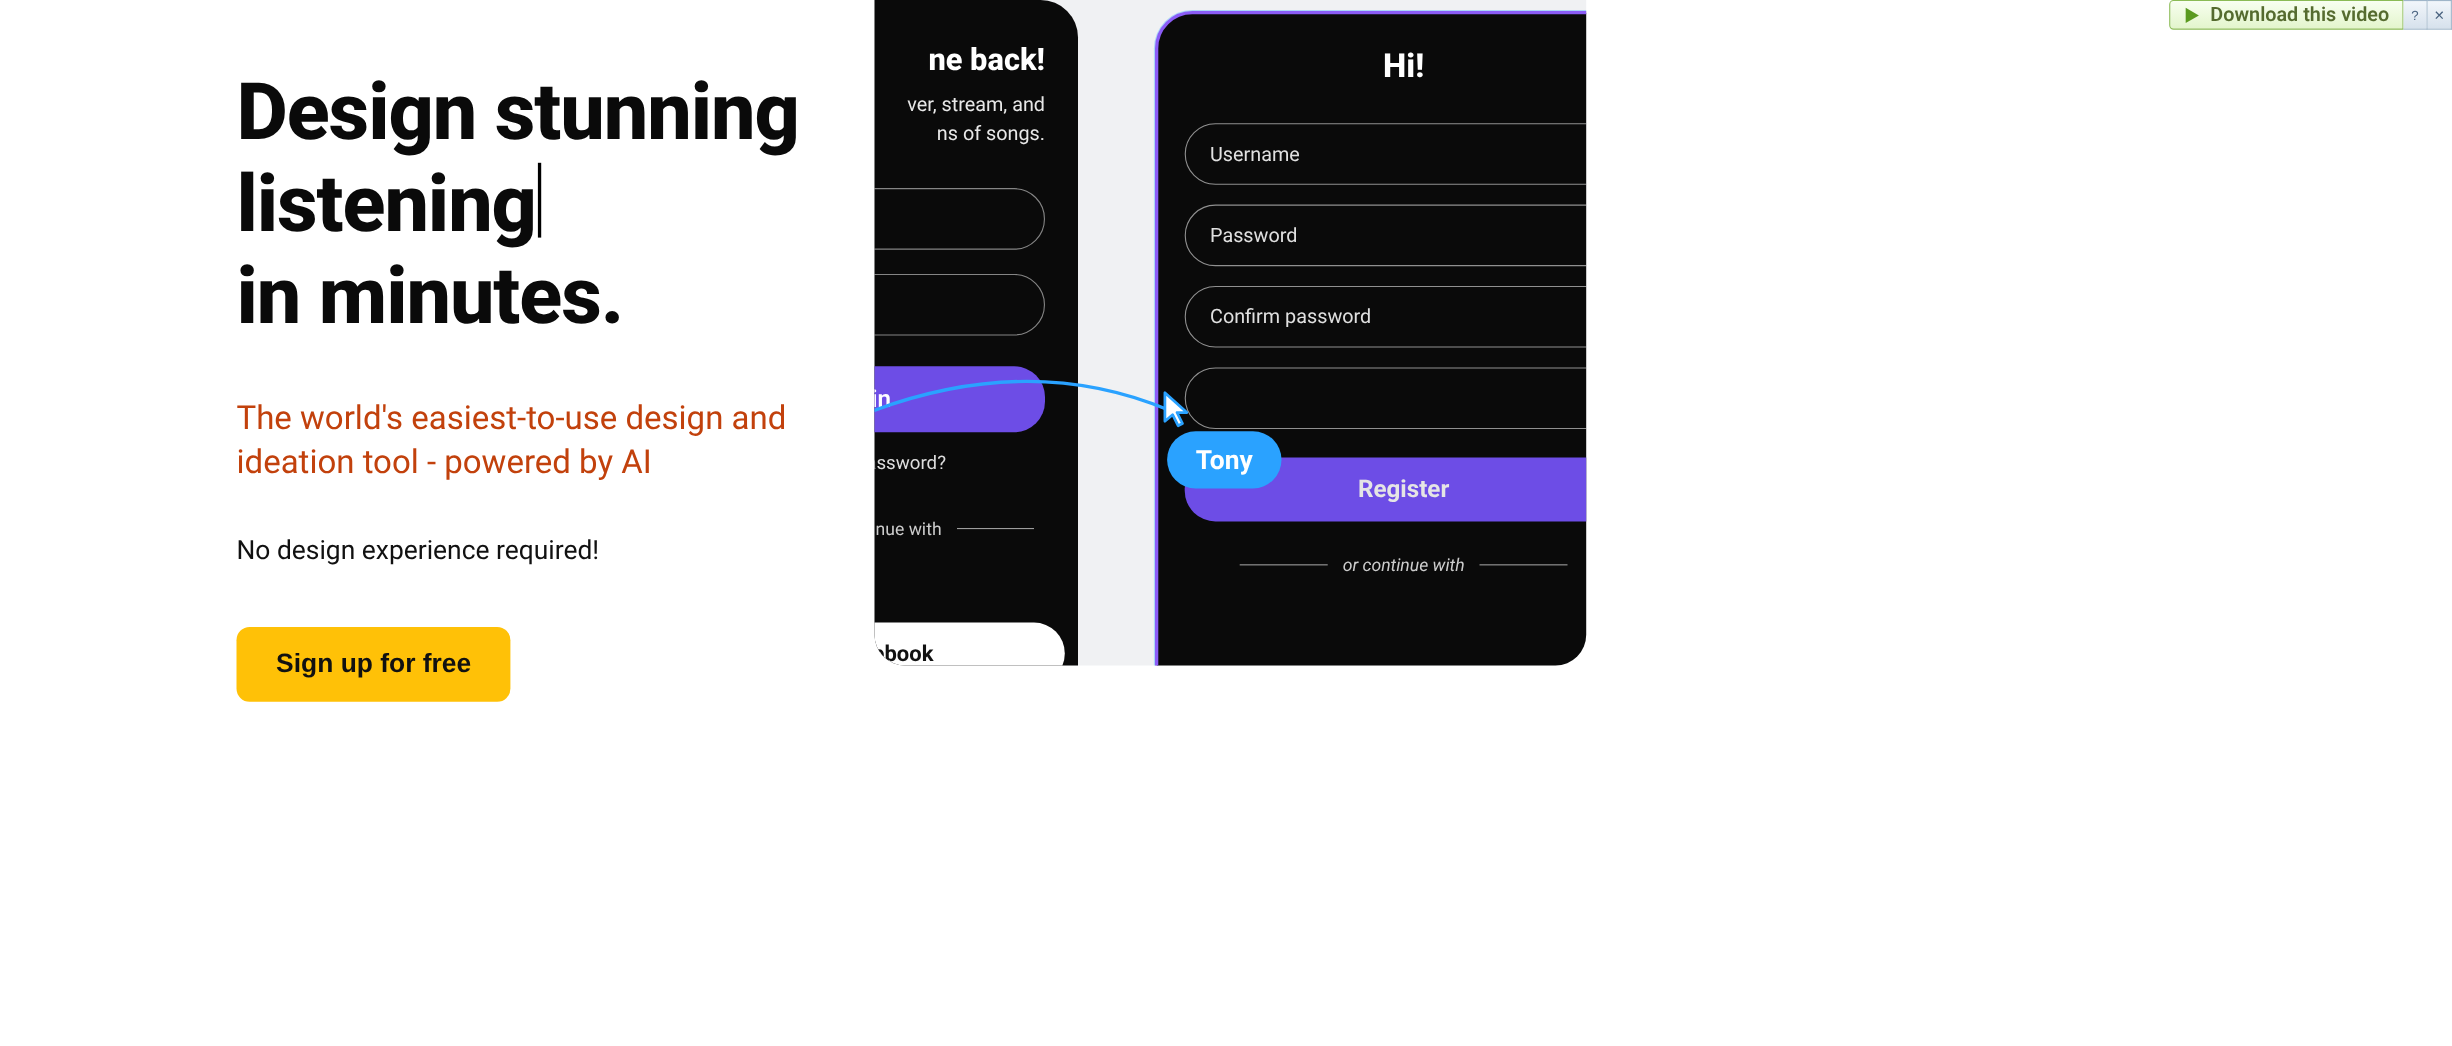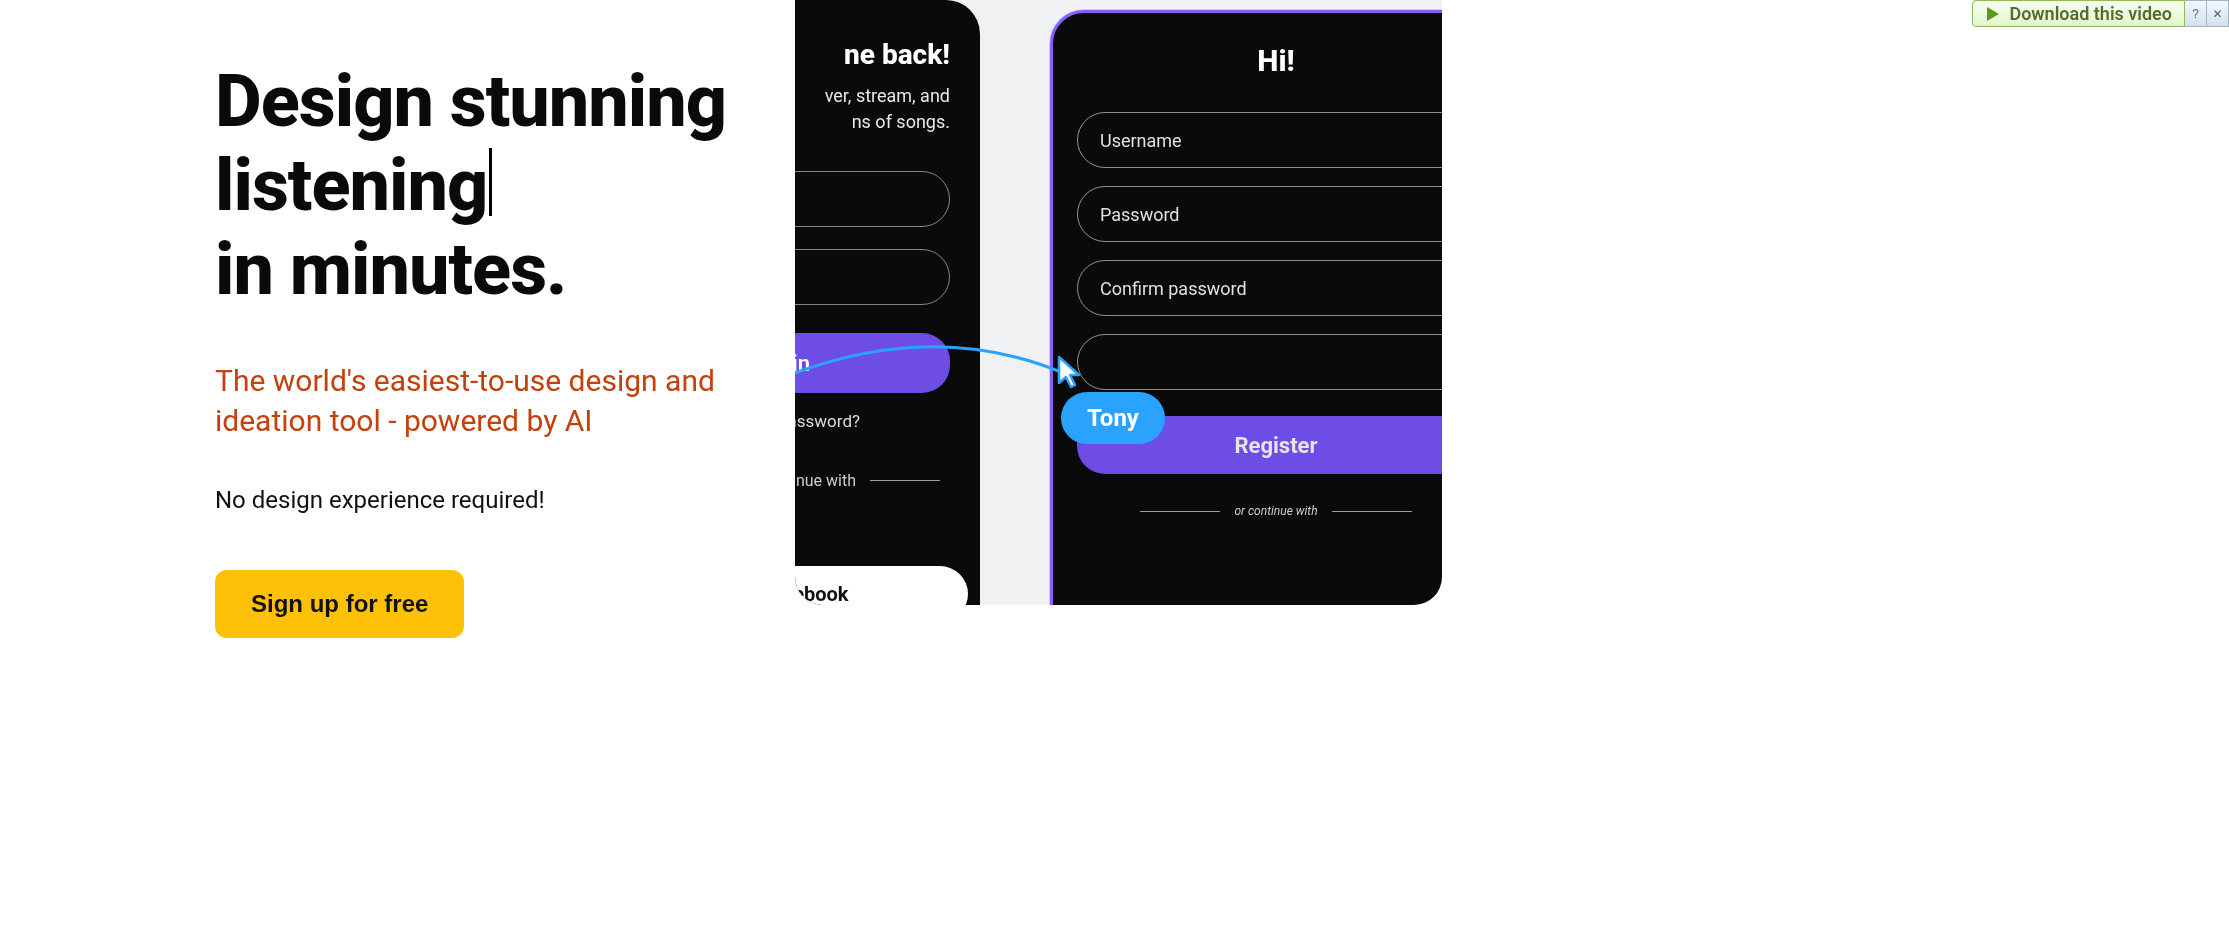--- a/index.html
+++ b/index.html
@@ -212,21 +212,21 @@
     cursor: pointer;
   }
   .phone-right .continue-row {
     display: flex;
     align-items: center;
     gap: 14px;
     margin-top: 30px;
     justify-content: center;
   }
   .phone-right .continue-row .txt {
-    font-size: 12px;
+    font-size: 16px;
     font-style: italic;
     color: #ccc;
     white-space: nowrap;
   }
   .phone-right .continue-row .bar {
     width: 80px;
     height: 1px;
     background: rgba(255,255,255,0.6);
   }
 

